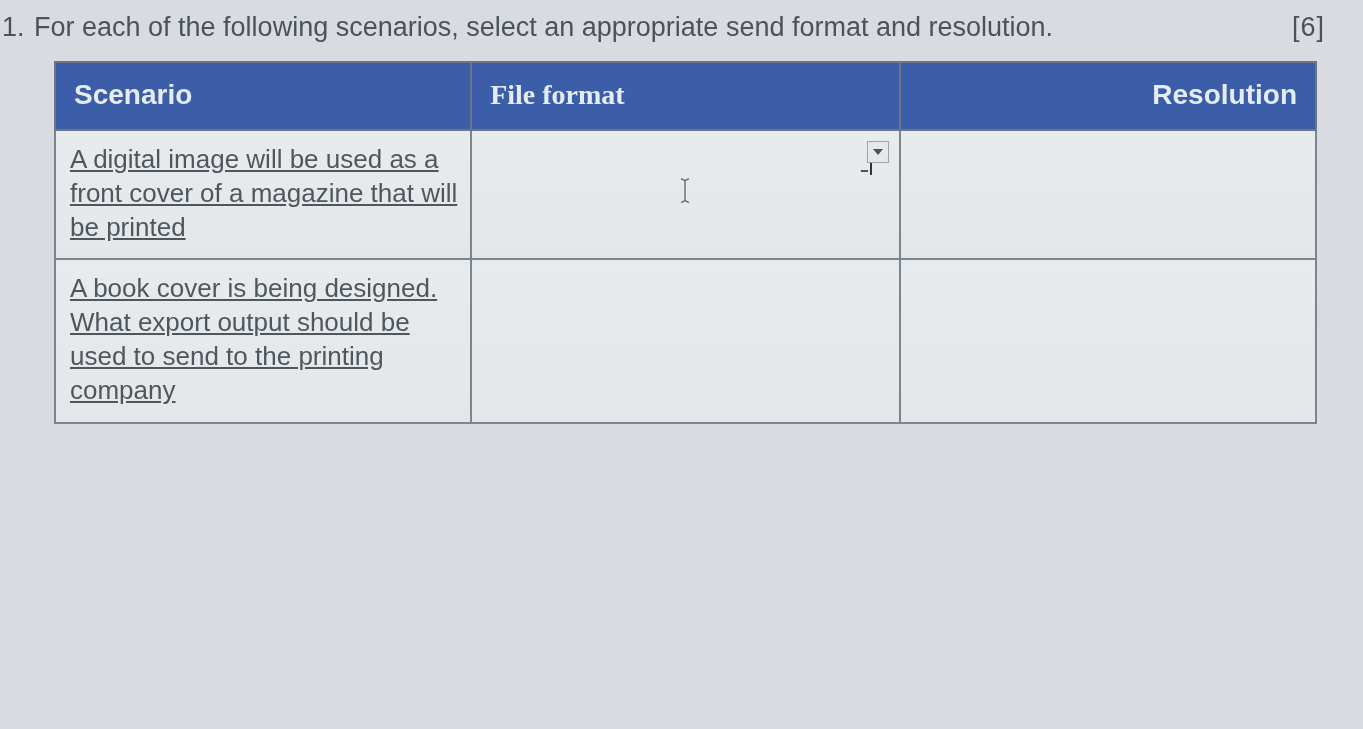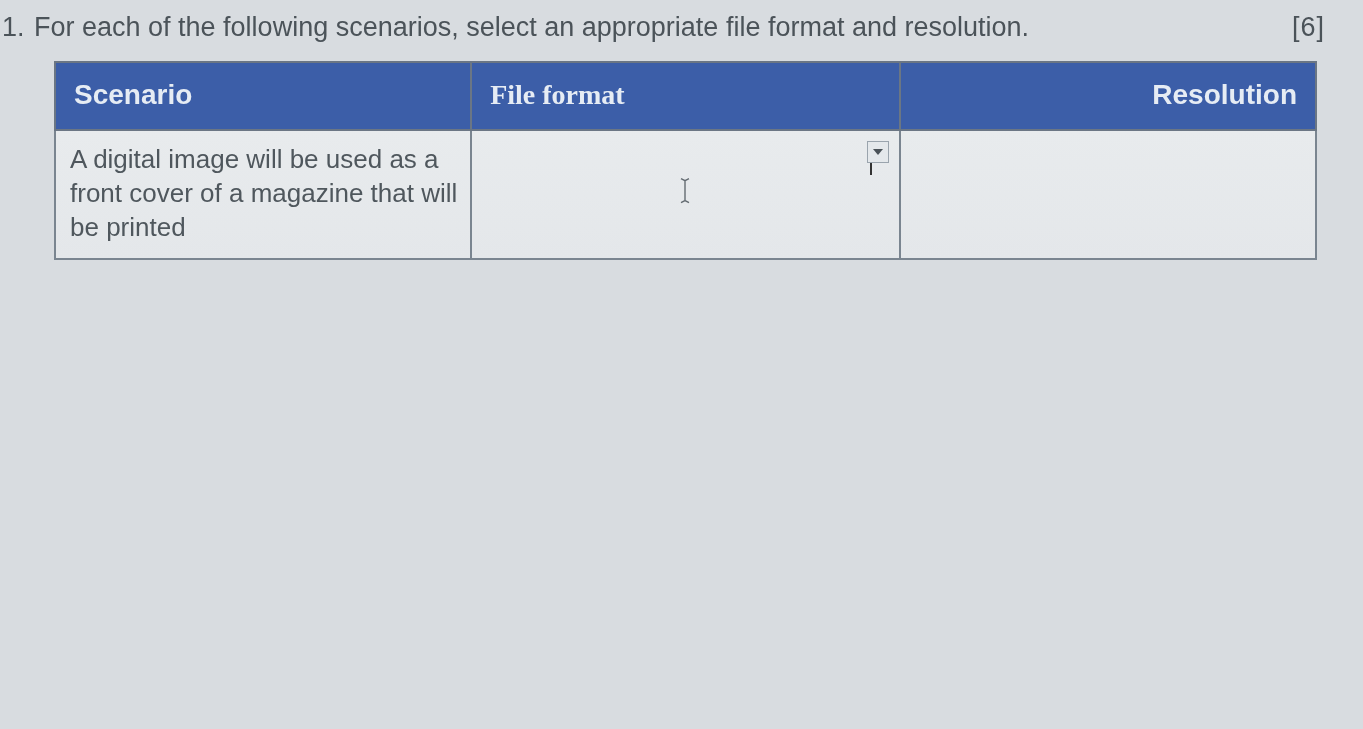--- a/index.html
+++ b/index.html
@@ -61,20 +61,21 @@
       padding: 16px 18px 18px 18px;
       border-color: #6b7684;
     }
     td {
       padding: 12px 8px 14px 14px;
       font-size: 26px;
       line-height: 1.3;
       color: #4f575d;
       background: linear-gradient(#e8ebed, #e4e7ea);
       position: relative;
+      text-decoration: underline;
     }
     .col-scenario { width: 33%; }
     .col-format { width: 34%; font-family: Liberation Serif, serif; }
     .col-resolution { width: 33%; text-align: right; }
     .dropdown-cell {
       position: relative;
     }
     .dropdown-input {
       border: none;
       background: transparent;
@@ -123,21 +124,21 @@
       vertical-align: middle;
       margin-left: 2px;
     }
   </style>
 </head>
 <body>
 
 <div class="question-wrapper">
   <div class="question-line">
     <div class="question-number">1.</div>
-    <div class="question-text">For each of the following scenarios, select an appropriate file format and resolution.</div>
+    <div class="question-text">For each of the following scenarios, select an appropriate send format and resolution.</div>
     <div class="question-marks">[6]</div>
   </div>
 
   <div class="table-outer">
     <table>
       <thead>
         <tr>
           <th class="col-scenario">Scenario</th>
           <th class="col-format">File format</th>
           <th class="col-resolution">Resolution</th>
@@ -155,16 +156,21 @@
                 </svg>
             </span>
             <span class="text-cursor">
               <svg viewBox="0 0 16 28">
                 <path d="M4 2 L8 4 L12 2 M8 4 L8 24 M4 26 L8 24 L12 26"></path>
               </svg>
             </span>
           </td>
           <td></td>
         </tr>
+        <tr>
+          <td>A book cover is being designed. What export output should be used to send to the printing company</td>
+          <td></td>
+          <td></td>
+        </tr>
       </tbody>
     </table>
   </div>
 </div>
 
 </body></html>

